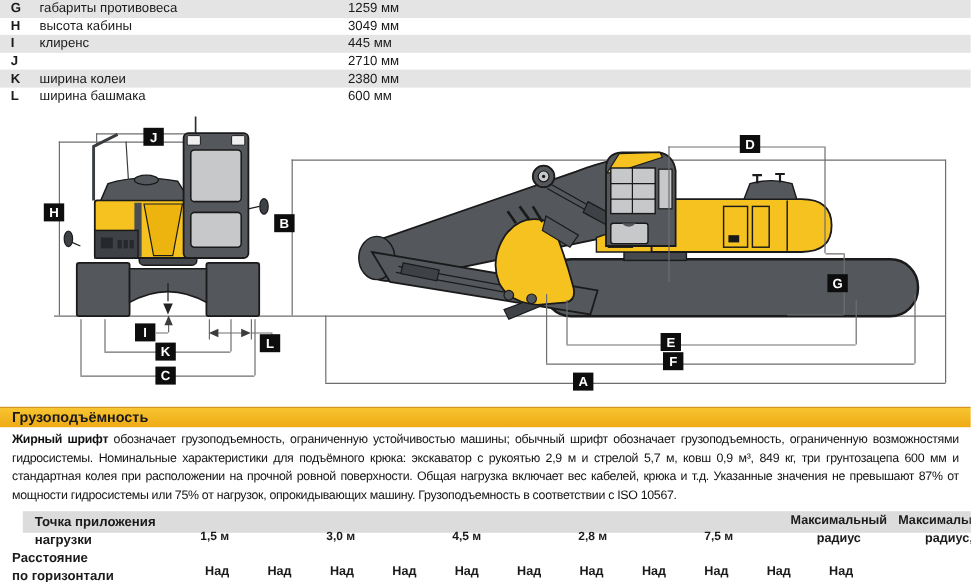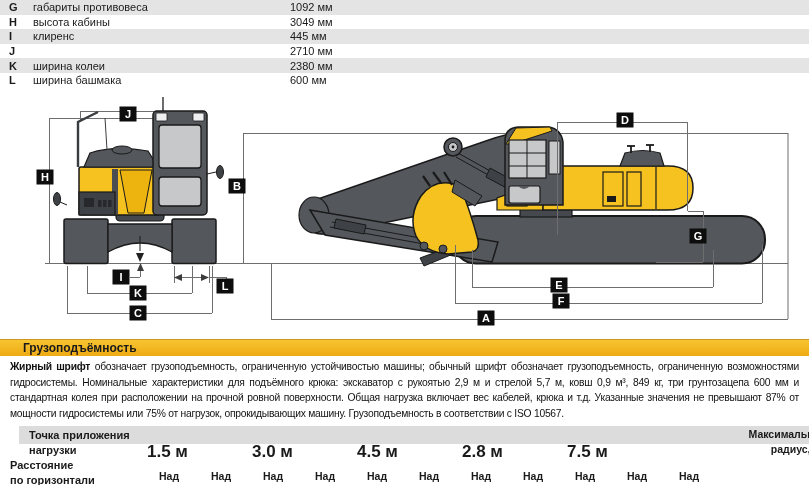--- a/index.html
+++ b/index.html
@@ -15,44 +15,44 @@
   .dims-desc{flex:0 0 auto;}
   .dims-value{position:absolute;left:290px;}
   
   .drawing{position:absolute;top:88px;left:0;width:809px;height:250px;}
   
   .cap-band{
     position:absolute;top:339px;left:0;width:809px;height:17px;
     background:linear-gradient(180deg,#f7c531,#eeaa14);
     border-top:1px solid #cf951f;box-sizing:border-box;
   }
-  .cap-band span{display:block;font-size:12px;font-weight:bold;line-height:16px;padding-left:23px;}
+  .cap-band span{display:block;font-size:12px;font-weight:bold;line-height:16px;padding-left:10px;}
   
   .cap-text{
     position:absolute;top:359px;left:10px;width:789px;
     font-size:10.3px;line-height:15.6px;letter-spacing:-0.25px;
     text-align:justify;color:#111;
   }
   
   .load-head{position:absolute;top:426px;left:0;width:809px;height:18px;background:#dcdcdc;margin-left:19px;}
   .lh-corner{position:absolute;left:10px;top:2px;font-size:11px;font-weight:bold;line-height:14.5px;}
-  .lh-col{position:absolute;top:16px;font-size:17px;font-weight:bold;text-align:left;width:44px;}
+  .lh-col{position:absolute;top:16px;font-size:10px;font-weight:bold;text-align:right;width:44px;}
   .lh-max{position:absolute;top:1px;font-size:10.5px;font-weight:bold;text-align:center;line-height:14.5px;}
   .load-row{position:absolute;top:457px;left:0;width:721px;height:28px;background:#ffffff;}
   .lr-label{position:absolute;left:10px;top:1px;font-size:11px;font-weight:bold;line-height:15px;}
-  .lr-cell{position:absolute;top:13px;width:32px;text-align:left;font-size:10.5px;font-weight:bold;}
+  .lr-cell{position:absolute;top:13px;width:32px;text-align:right;font-size:10.5px;font-weight:bold;}
 </style>
 </head>
 <body>
 
 <div class="dims-table">
   <div class="dims-row alt">
     <span class="dims-letter">G</span>
     <span class="dims-desc">габариты противовеса</span>
-    <span class="dims-value">1092 мм</span>
+    <span class="dims-value">1259 мм</span>
   </div>
   <div class="dims-row">
     <span class="dims-letter">H</span>
     <span class="dims-desc">высота кабины</span>
     <span class="dims-value">3049 мм</span>
   </div>
   <div class="dims-row alt">
     <span class="dims-letter">I</span>
     <span class="dims-desc">клиренс</span>
     <span class="dims-value">445 мм</span>
@@ -284,20 +284,21 @@
 <div class="load-head">
   <div class="lh-corner">
     <div>Точка приложения</div>
     <div>нагрузки</div>
   </div>
   <span class="lh-col" style="left:128px;">1,5 м</span>
   <span class="lh-col" style="left:233px;">3,0 м</span>
   <span class="lh-col" style="left:338px;">4,5 м</span>
   <span class="lh-col" style="left:443px;">2,8 м</span>
   <span class="lh-col" style="left:548px;">7,5 м</span>
+  <span class="lh-max" style="left:630px;width:100px;">Максимальный радиус</span>
   <span class="lh-max" style="left:704px;width:106px;text-align:right;">Максимальный радиус, мм</span>
 </div>
 
 <div class="load-row">
   <div class="lr-label">
     <div>Расстояние</div>
     <div>по горизонтали</div>
   </div>
   <span class="lr-cell" style="left:159px;">Над</span>
   <span class="lr-cell" style="left:211px;">Над</span>

